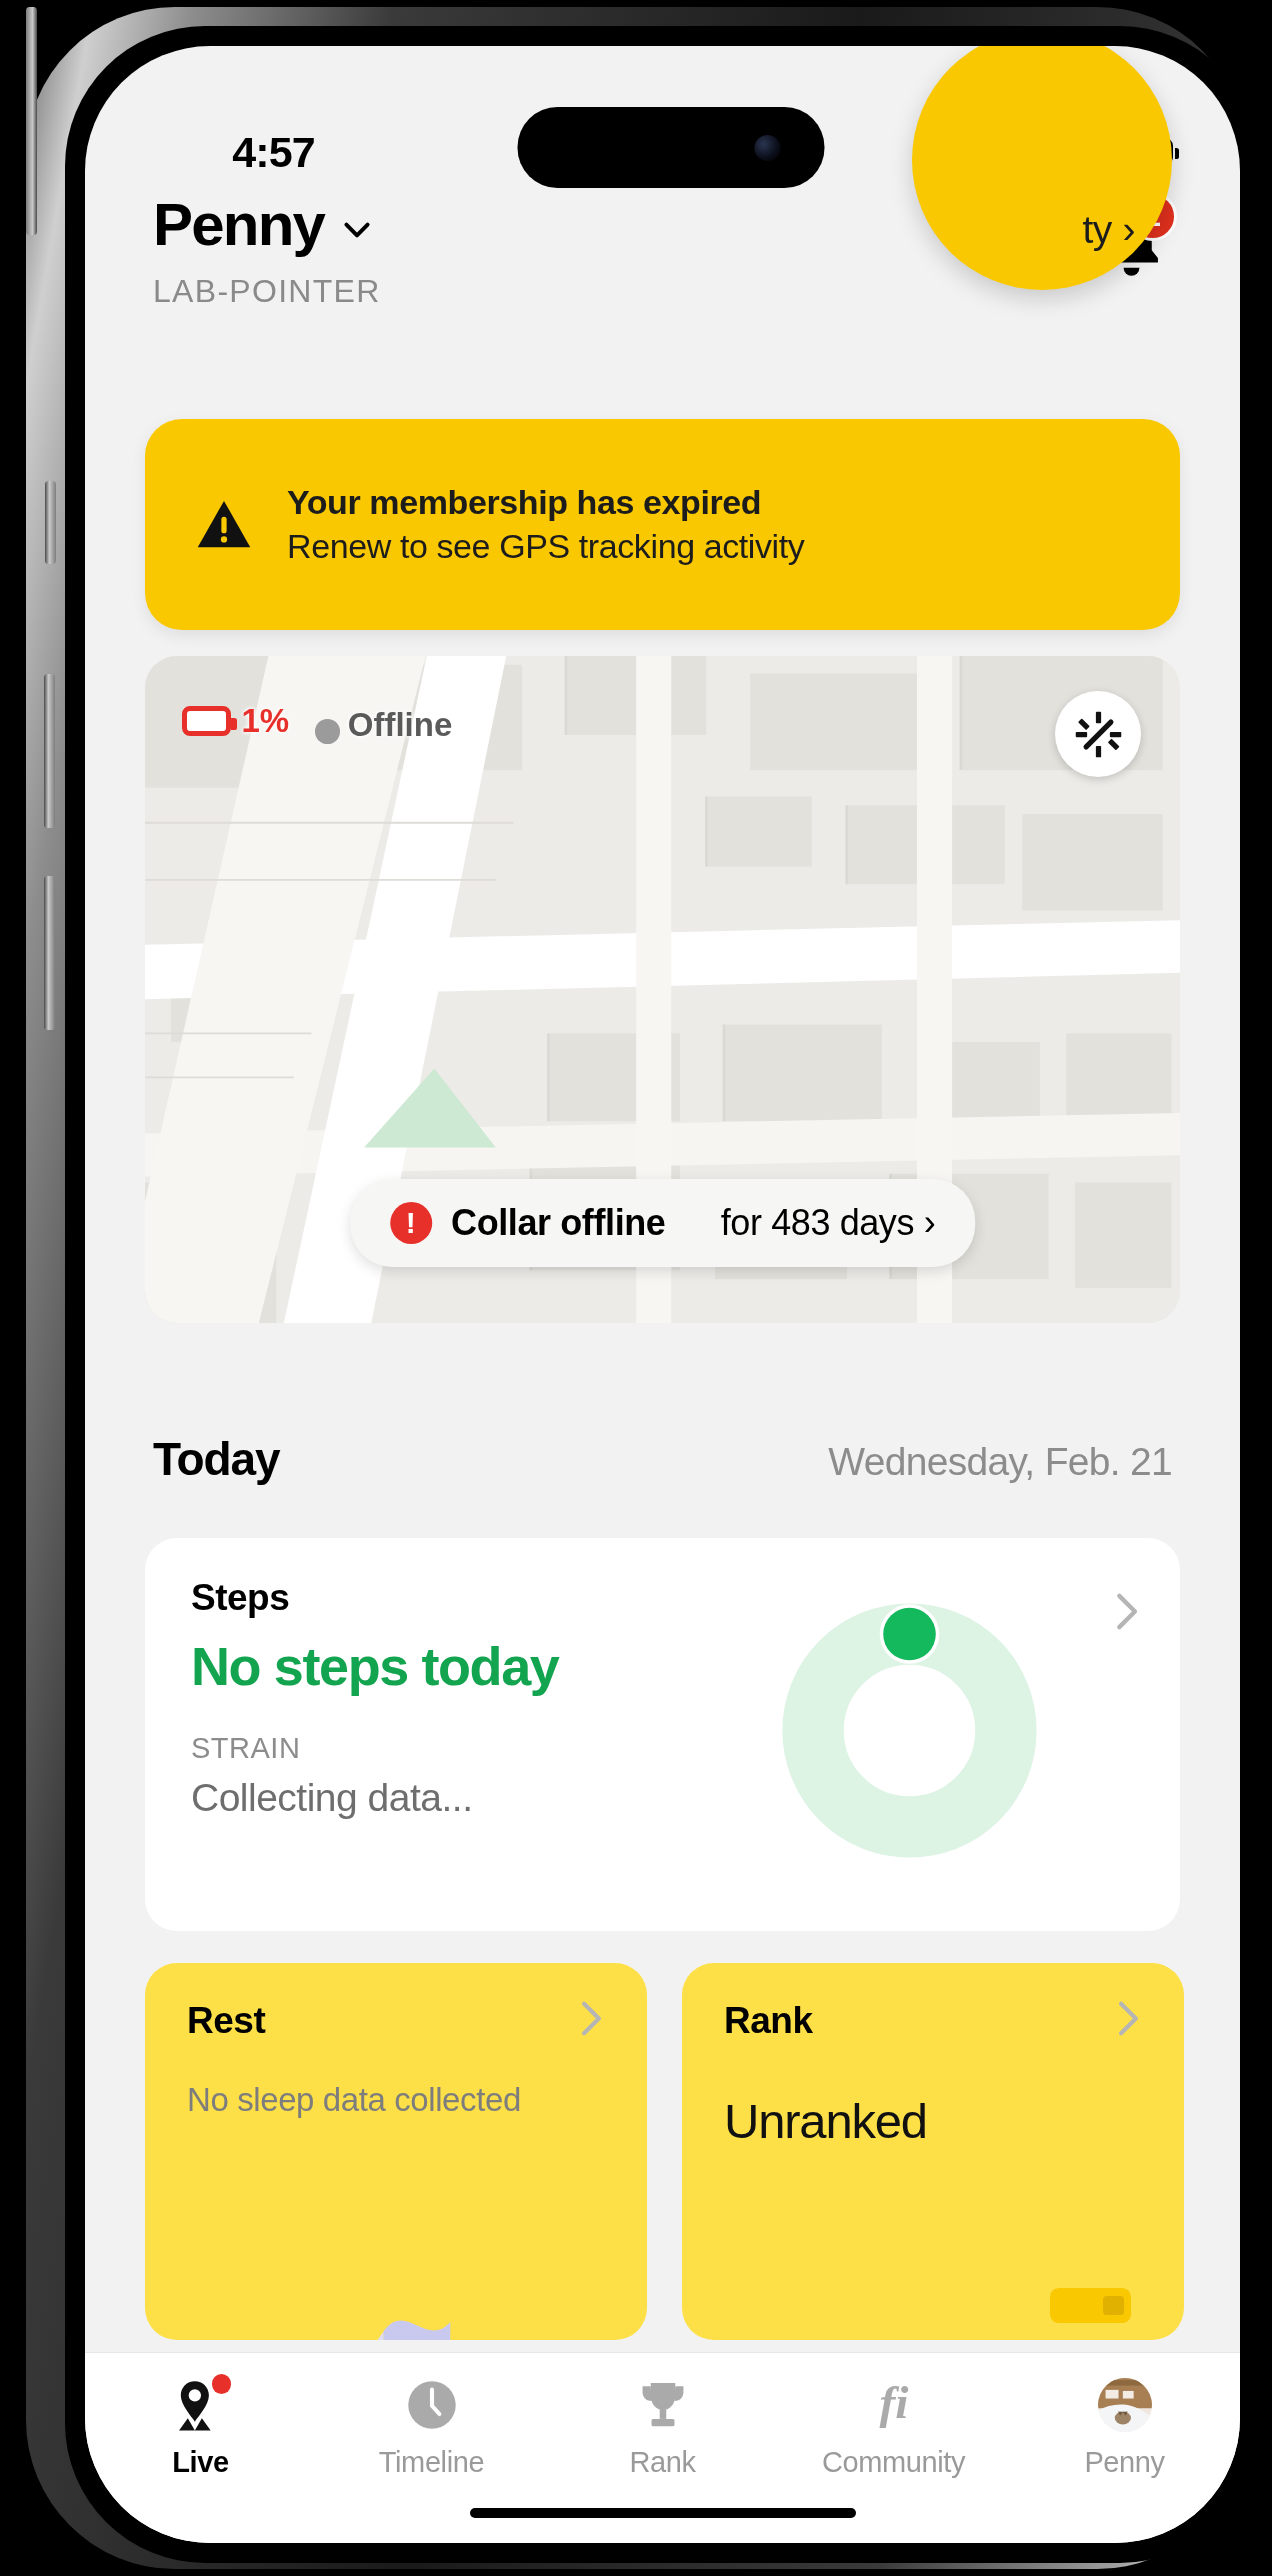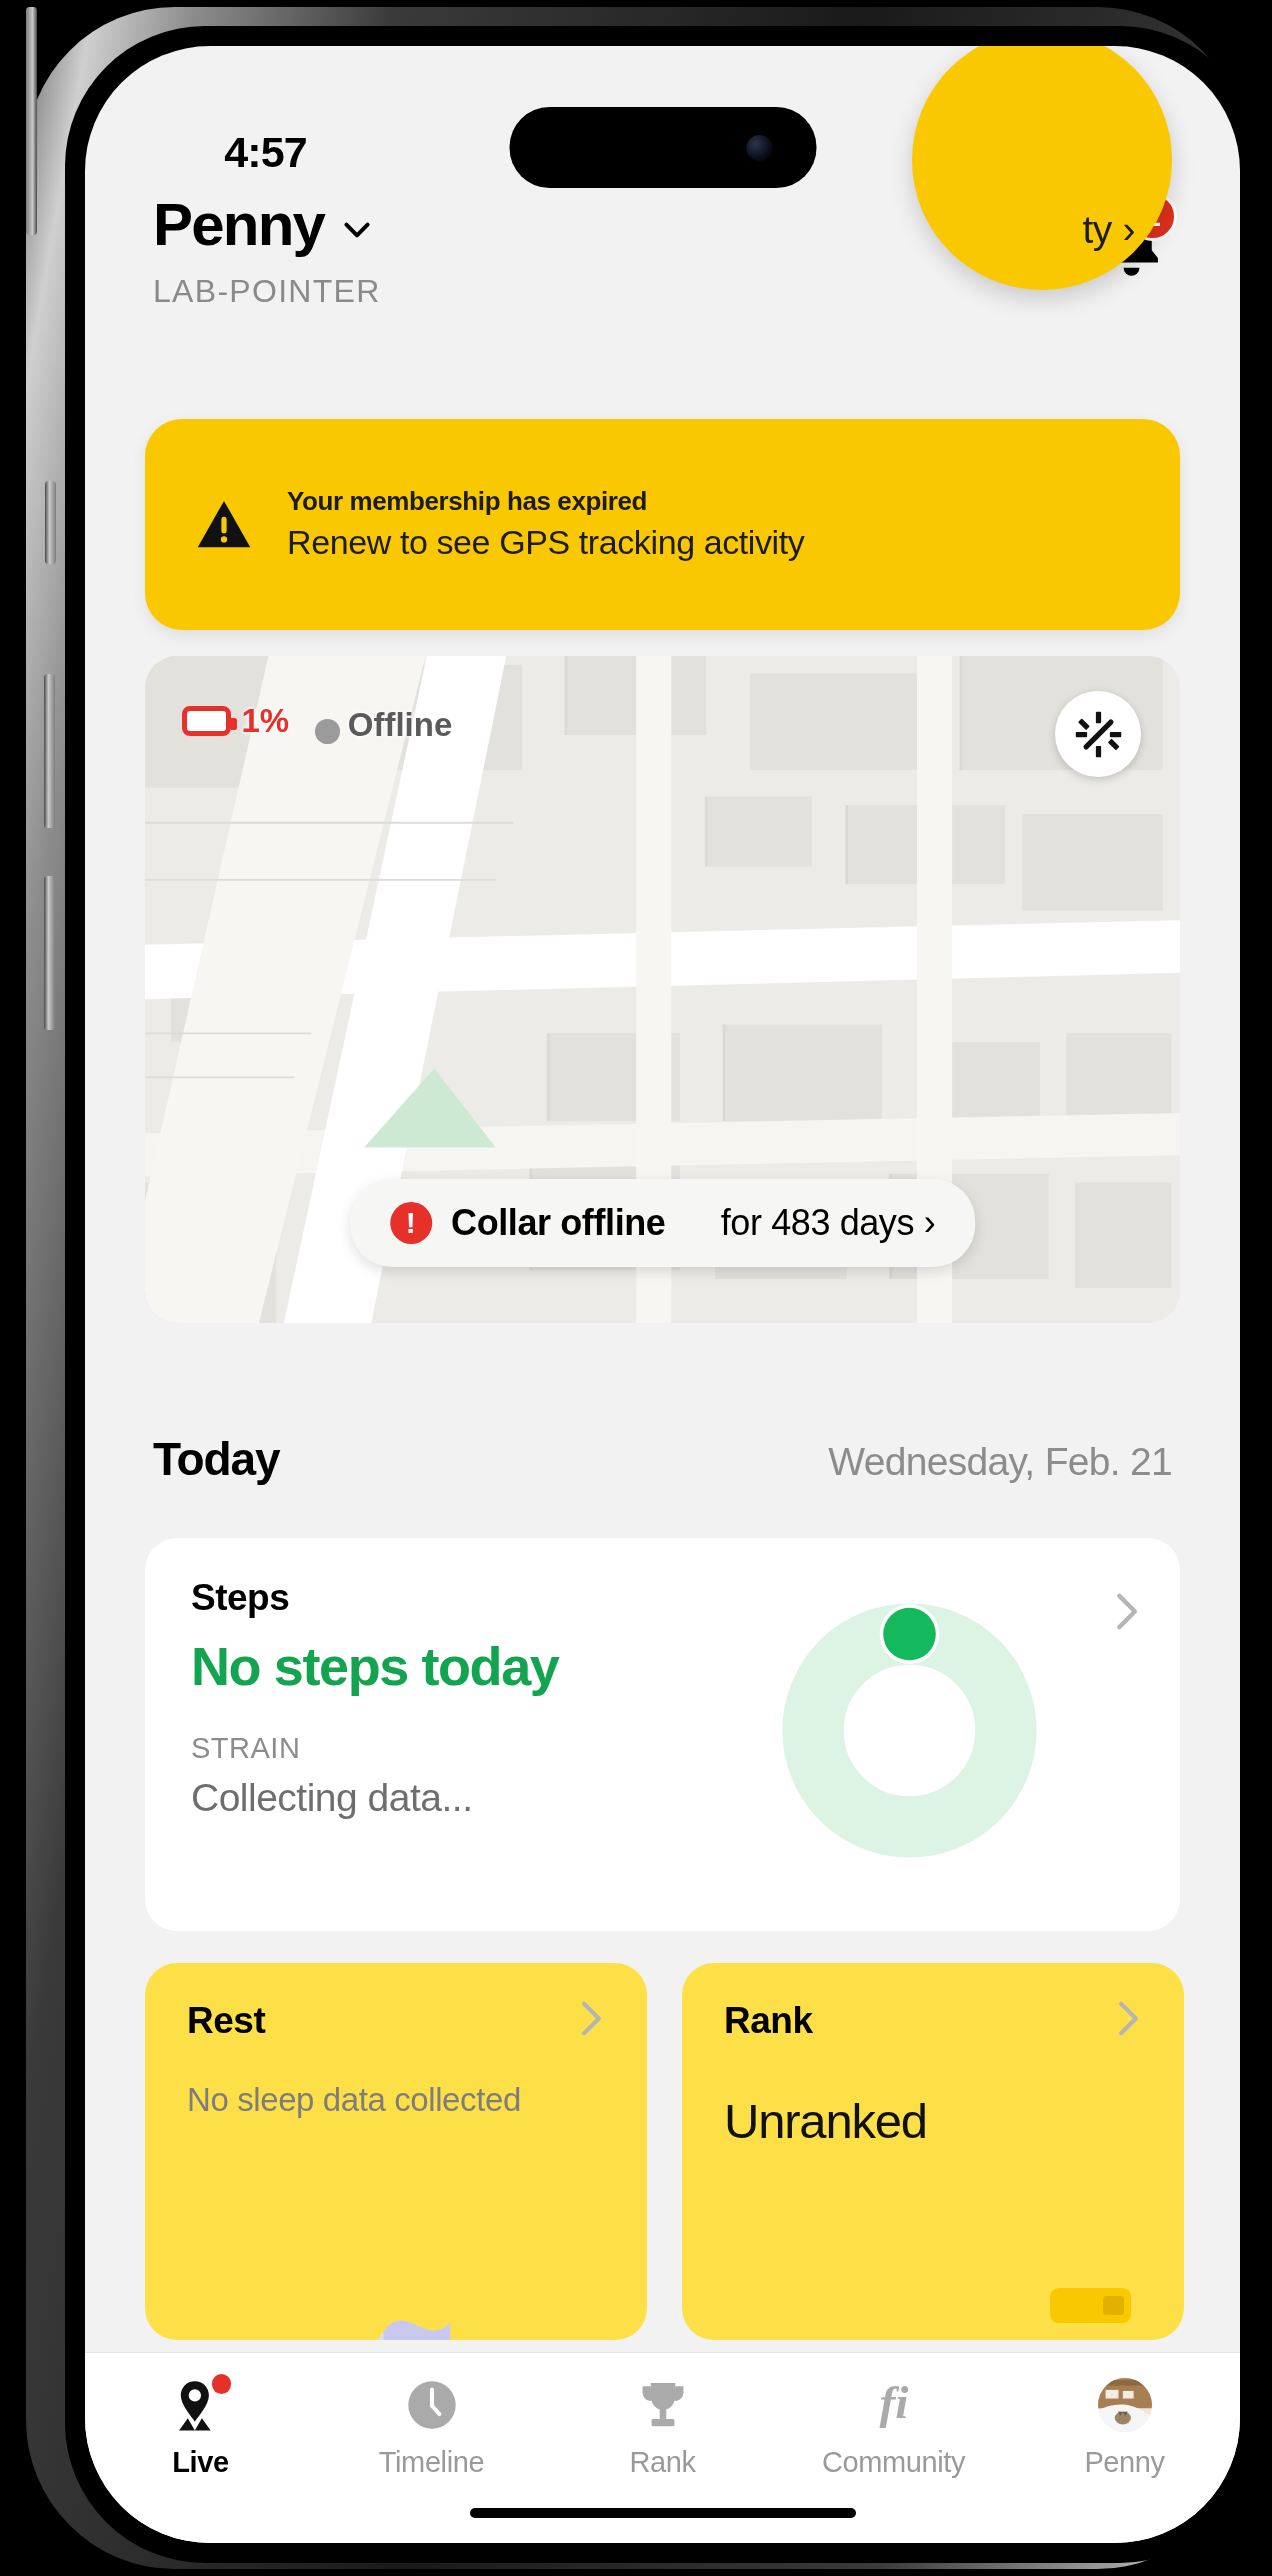--- a/index.html
+++ b/index.html
@@ -25,21 +25,21 @@
   }
 
   
   .btn-side{ position:absolute; background:linear-gradient(90deg,#4a4a4a,#c9c9c9 40%,#7d7d7d); border-radius:3.5px; }
   .btn-silent{ left:19.3px; top:474px; width:10.5px; height:83px; }
   .btn-vup{ left:17.5px; top:667px; width:11.4px; height:154px; }
   .btn-vdn{ left:17.5px; top:869px; width:11.4px; height:154px; }
   .btn-power{ right:17.5px; top:772px; width:11.4px; height:228px; background:linear-gradient(270deg,#4a4a4a,#c9c9c9 40%,#7d7d7d); border-radius:3.5px; }
 
   
-  .statusbar{ position:absolute; left:0; top:0; width:100%; height:140px; }
+  .statusbar{ position:absolute; left:8px; top:0; width:100%; height:140px; }
   .clock{ position:absolute; left:97px; top:82px; width:167px; text-align:center;
           font-size:43px; font-weight:700; color:#000; letter-spacing:-0.9px;}
   .island{ position:absolute; left:50%; transform:translateX(-50%); top:61px; width:307px; height:81px;
            background:#000; border-radius:40px; }
   .island-cam{ position:absolute; right:44px; top:50%; transform:translateY(-50%); width:26px;height:26px;border-radius:50%;
                background:radial-gradient(circle at 35% 35%, #2a3550 0%, #0a0d18 60%, #000 100%); }
   .status-right{ position:absolute; right:75px; top:82px; display:flex; align-items:center; gap:21px; }
   .sos-wrap{ display:flex; flex-direction:column; align-items:center; gap:5.3px; }
   .sos-text{ font-size:32px; font-weight:800; letter-spacing:-0.9px; color:#000; line-height:1; }
   .sos-dots{ display:flex; gap:5.3px; }
@@ -59,21 +59,21 @@
   .bell-wrap{ position:relative; width:81px; height:81px; margin-top:5.3px; }
   .bell-badge{ position:absolute; right:-5.3px; top:-8.8px; min-width:49px; height:49px; border-radius:24.6px;
                background:#e0301e; color:#fff; font-size:30px; font-weight:700; display:flex; align-items:center; justify-content:center;
                border:3.5px solid #fff; padding:0 5.3px; }
 
   
   .banner{ position:absolute; left:60px; top:373px; width:1035px; height:211px;
            background:#fac800; border-radius:37px; display:flex; align-items:center; padding:0 51px; gap:35px;
            box-shadow:0 5.3px 16px rgba(0,0,0,.08); }
   .warn-tri{ flex:0 0 auto; width:56px; height:51px; }
-  .banner-txt .l1{ font-size:26px; font-weight:700; color:#1c1c1c; line-height:1.15; letter-spacing:-0.4px;}
+  .banner-txt .l1{ font-size:34px; font-weight:700; color:#1c1c1c; line-height:1.15; letter-spacing:-0.4px;}
   .banner-txt .l2{ font-size:34px; font-weight:400; color:#1c1c1c; line-height:1.15; margin-top:5.3px; letter-spacing:-0.4px;}
   .banner-bubble{ position:absolute; right:68px; top:-16px; width:260px; height:260px; border-radius:50%;
                   background:#fac800; box-shadow:0 8.8px 23px rgba(0,0,0,.17); }
   .bubble-txt{ position:absolute; right:105px; top:162px; font-size:39px; font-weight:400; color:#1c1c1c; letter-spacing:-0.4px;}
 
   
   .map-card{ position:absolute; left:60px; top:610px; width:1035px; height:667px;
              border-radius:32px; overflow:hidden; background:#eceae6; }
   .map-card svg.mapbg{ position:absolute; inset:0; width:100%; height:100%; }
   .map-status{ position:absolute; left:37px; top:42px; display:flex; align-items:center; gap:26px; }

